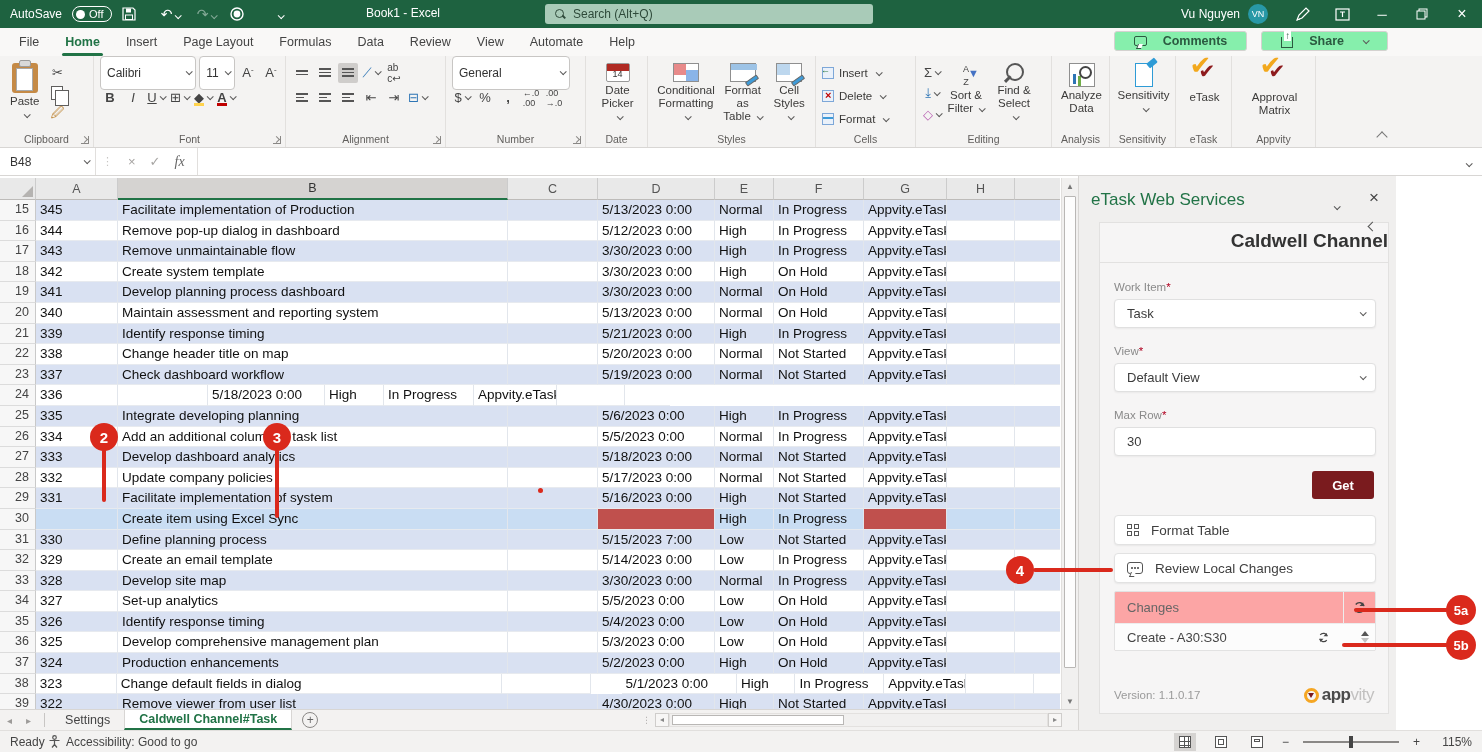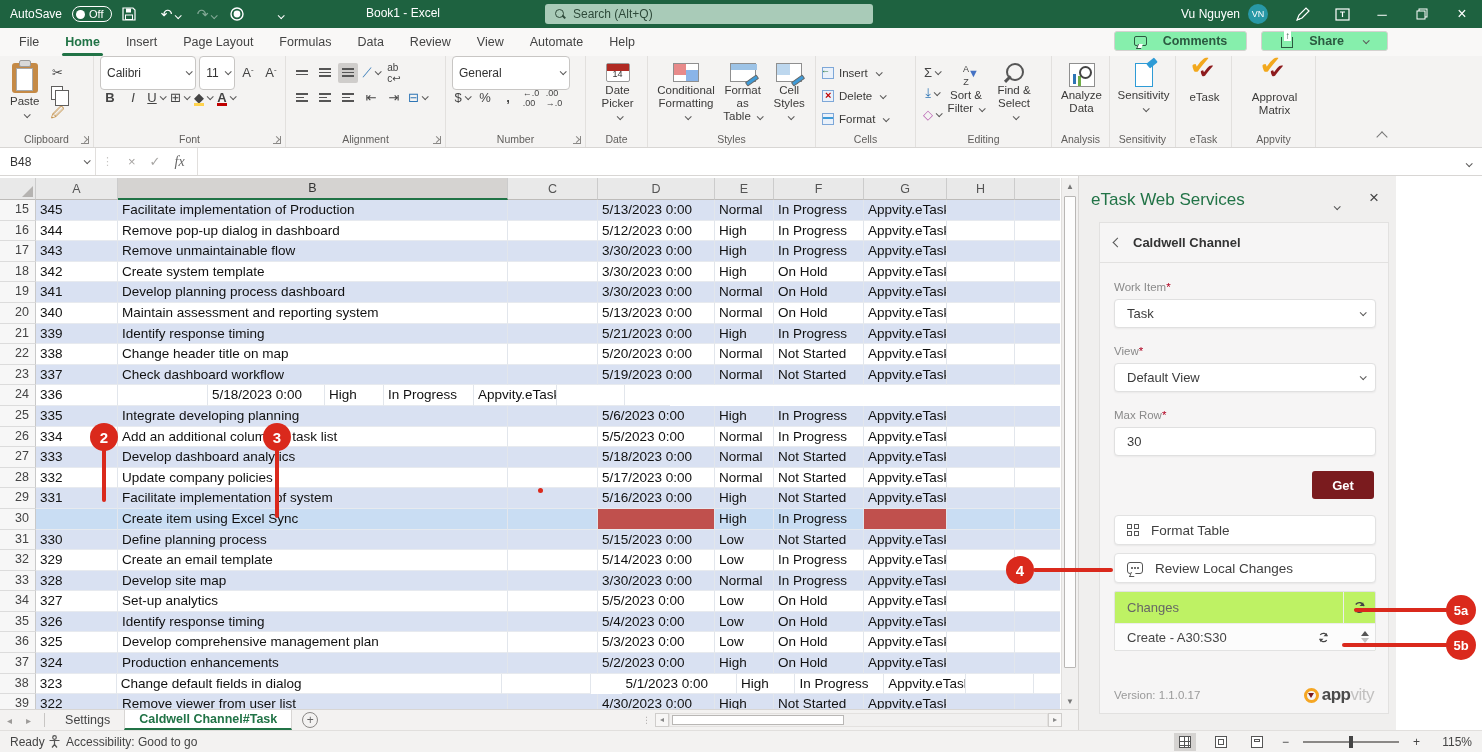--- a/index.html
+++ b/index.html
@@ -142,33 +142,33 @@
   .zoomtrack { width:96px; height:2px; background:#8a8886; position:relative; }
   .zoomthumb { position:absolute; left:46px; top:-5px; width:4px; height:12px; background:#444; }
   .zoompct { width:38px; text-align:right; }
 
   
   .pane { position:absolute; left:1078px; top:176px; width:318px; height:554px; background:#f0efee; border-left:1px solid #d8d6d4; }
   .pane-title { position:absolute; left:12px; top:14px; font-size:17px; color:#217346; }
   .pane-menu { position:absolute; left:252px; top:20px; color:#555; }
   .pane-close { position:absolute; left:290px; top:12px; font-size:17px; color:#444; }
   .card { position:absolute; left:20px; top:46px; width:290px; height:492px; background:#f6f5f5; border:1px solid #e2e1e0; }
-  .ch-head { height:40px; border-bottom:1px solid #e2e1e0; display:flex; align-items:center; padding-left:14px; font-size:13px; font-weight:bold; color:#333; }
+  .ch-head { height:40px; border-bottom:1px solid #e2e1e0; display:flex; align-items:flex-end; padding-left:14px; font-size:19px; font-weight:bold; color:#333;flex-direction:column; }
   .ch-head .chev { width:7px; height:7px; border-color:#555; margin-right:12px; }
   .plabel { position:absolute; left:14px; font-size:11.5px; color:#8a8a8a; }
   .req { color:#b00020; }
   .pfield { position:absolute; left:14px; width:262px; height:29px; background:#fff; border:1px solid #e0e0e0; border-radius:4px; display:flex; align-items:center; justify-content:space-between; padding:0 10px 0 12px; font-size:13px; color:#3b3b3b; box-shadow:0 1px 2px rgba(0,0,0,.05); }
   .getbtn { position:absolute; right:14px; top:248px; width:62px; height:28px; background:#7a1b1e; color:#fff; font-weight:bold; font-size:13px; border:none; border-radius:3px; display:flex; align-items:center; justify-content:center; cursor:pointer; }
   .wbtn { position:absolute; left:14px; width:262px; height:30px; background:#fff; border:1px solid #e2e2e2; border-radius:4px; display:flex; align-items:center; gap:12px; padding-left:12px; font-size:13.5px; color:#3f3f3f; box-shadow:0 1px 2px rgba(0,0,0,.06); cursor:pointer; }
   .ic-fmtable { display:grid; grid-template-columns:5px 5px; grid-template-rows:5px 5px; gap:2px; }
   .ic-fmtable b { border:1.5px solid #555; display:block; }
   .ic-review { width:16px; height:12px; border:1.5px solid #555; border-radius:3px; position:relative; display:flex; align-items:center; justify-content:center; gap:1.5px; }
   .ic-review i { width:1.5px; height:1.5px; background:#555; border-radius:50%; }
   .ic-review::after { content:""; position:absolute; left:2px; bottom:-4px; width:4px; height:4px; background:#fff; border-left:1.5px solid #555; border-bottom:1.5px solid #555; transform:skewX(-20deg); }
-  .changes { position:absolute; left:14px; top:368px; width:262px; background:#bef264; border:1px solid #e2e2e2; border-radius:2px; }
+  .changes { position:absolute; left:14px; top:368px; width:262px; background:#fca5a5; border:1px solid #e2e2e2; border-radius:2px; }
   .chg-row1 { height:31px; display:flex; align-items:center; }
   .chg-row1 .txt { flex:1; padding-left:12px; font-size:13px; color:#666; }
   .chg-refcell { width:32px; height:100%; border-left:1px solid #ededed; display:flex; align-items:center; justify-content:center; }
   .chg-row2 { height:27px; border-top:1px solid #ededed; background:#fcfcfc; display:flex; align-items:center; font-size:13px; color:#444;gap:21px; }
   .chg-row2 .txt { flex:1; padding-left:12px; }
   .spinner { width:16px; display:flex; flex-direction:column; align-items:center; gap:2px; margin-right:2px; }
   .spin-up { width:0; height:0; border-left:4px solid transparent; border-right:4px solid transparent; border-bottom:5px solid #555; }
   .spin-dn { width:0; height:0; border-left:4px solid transparent; border-right:4px solid transparent; border-top:5px solid #c2c2c2; }
   .pver { position:absolute; left:14px; bottom:12px; font-size:11.5px; color:#9a9a9a; }
   .plogo { position:absolute; right:14px; bottom:8px; display:flex; align-items:center; gap:3px; }
@@ -729,21 +729,21 @@
           <div class="gc cf" style="width: 90px;">In Progress</div>
           <div class="gc cg err" style="width: 83px;"></div>
           <div class="gc ch" style="width: 68px;"></div>
           <div class="gc cfill" style="width: 45px;"></div>
         </div>
         <div class="grow band">
           <div class="gc rh" style="width: 36px;">31</div>
           <div class="gc ca" style="width: 82px;">330</div>
           <div class="gc cb" style="width: 390px;">Define planning process</div>
           <div class="gc cc" style="width: 90px;"></div>
-          <div class="gc cd" style="width: 117px;">5/15/2023 0:00</div>
+          <div class="gc cd" style="width: 117px;">5/15/2023 7:00</div>
           <div class="gc ce" style="width: 59px;">Low</div>
           <div class="gc cf" style="width: 90px;">Not Started</div>
           <div class="gc cg" style="width: 83px;">Appvity.eTask</div>
           <div class="gc ch" style="width: 68px;"></div>
           <div class="gc cfill" style="width: 45px;"></div>
         </div>
         <div class="grow">
           <div class="gc rh" style="width: 36px;">32</div>
           <div class="gc ca" style="width: 82px;">329</div>
           <div class="gc cb" style="width: 390px;">Create an email template</div>

